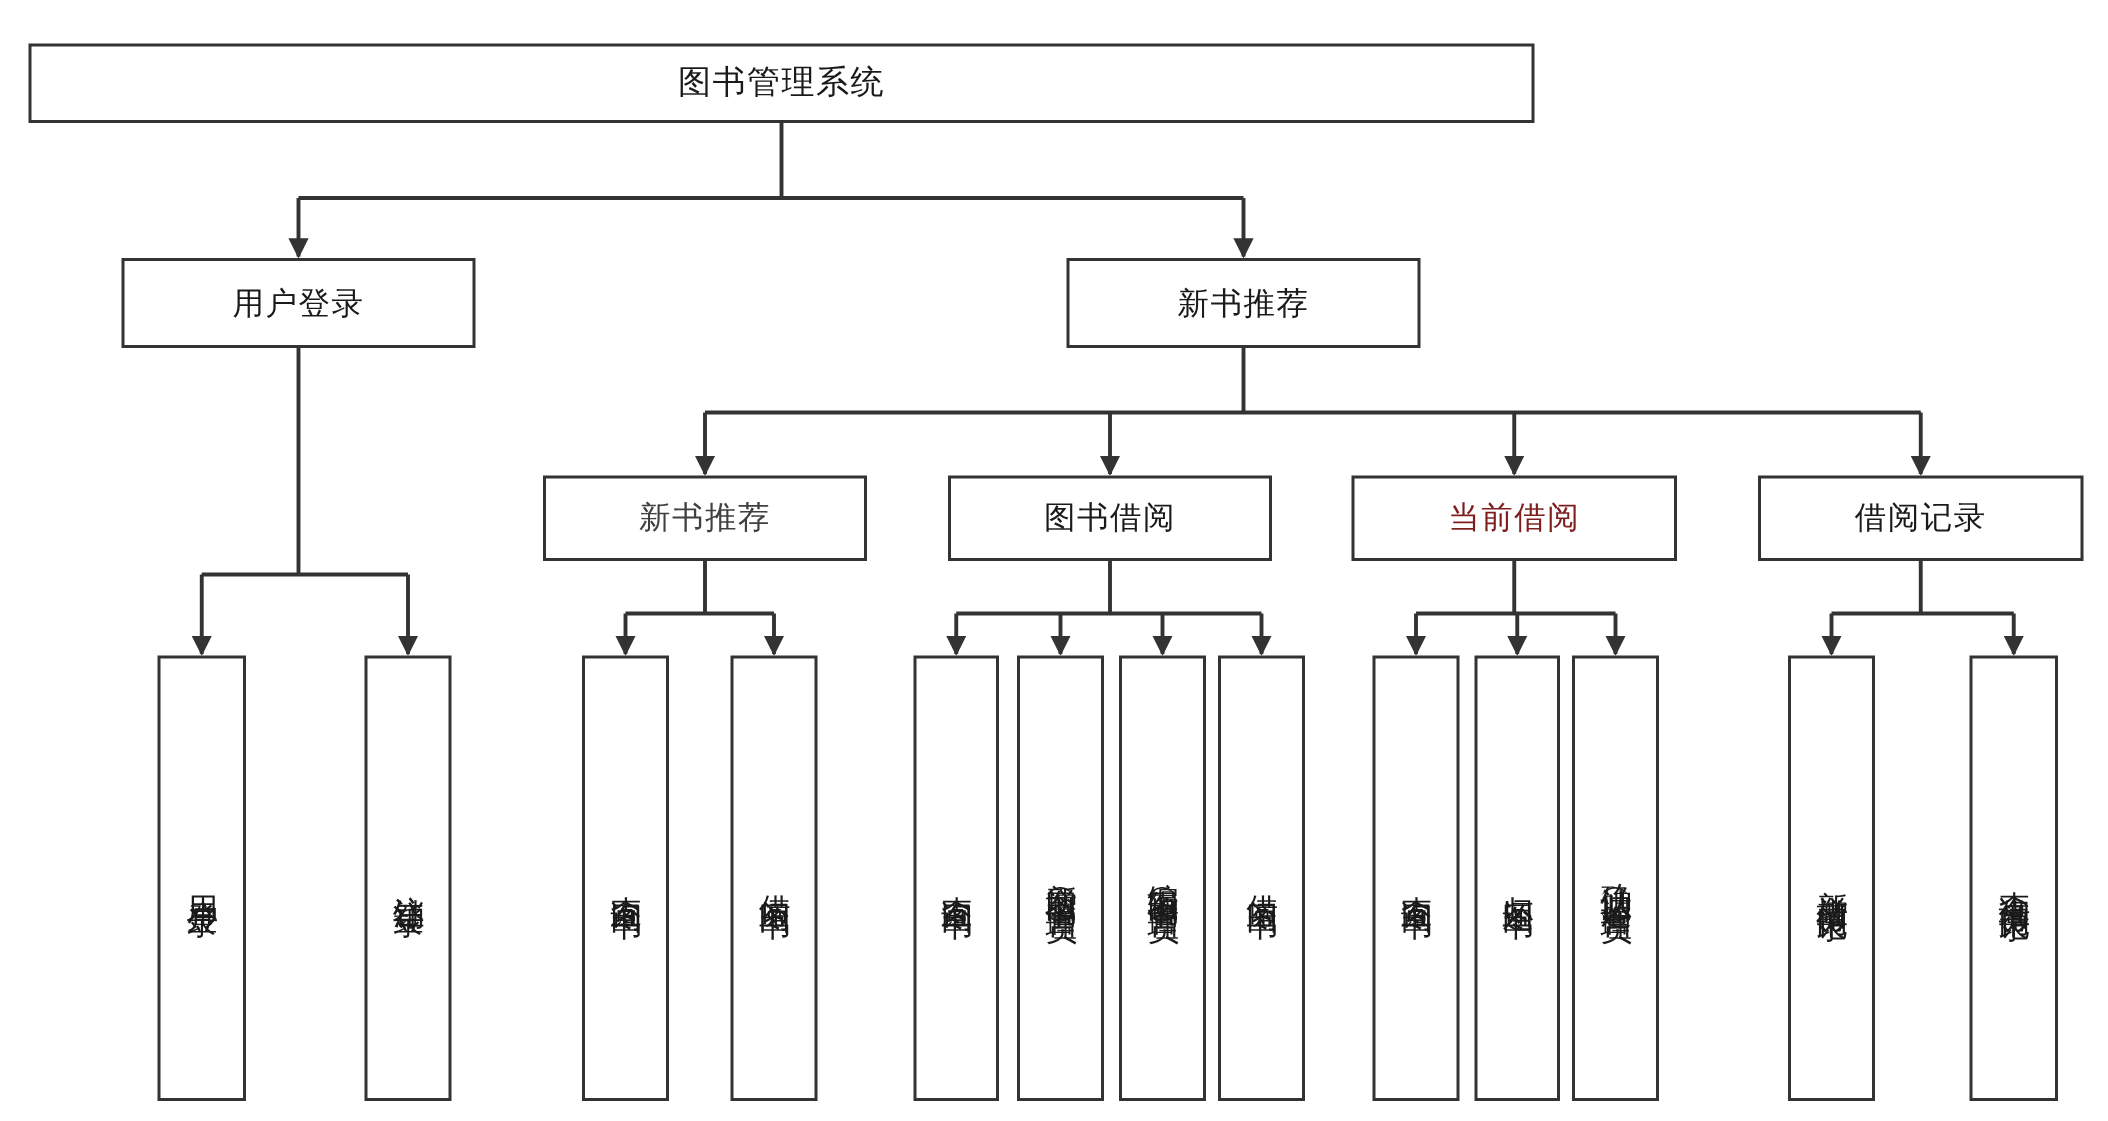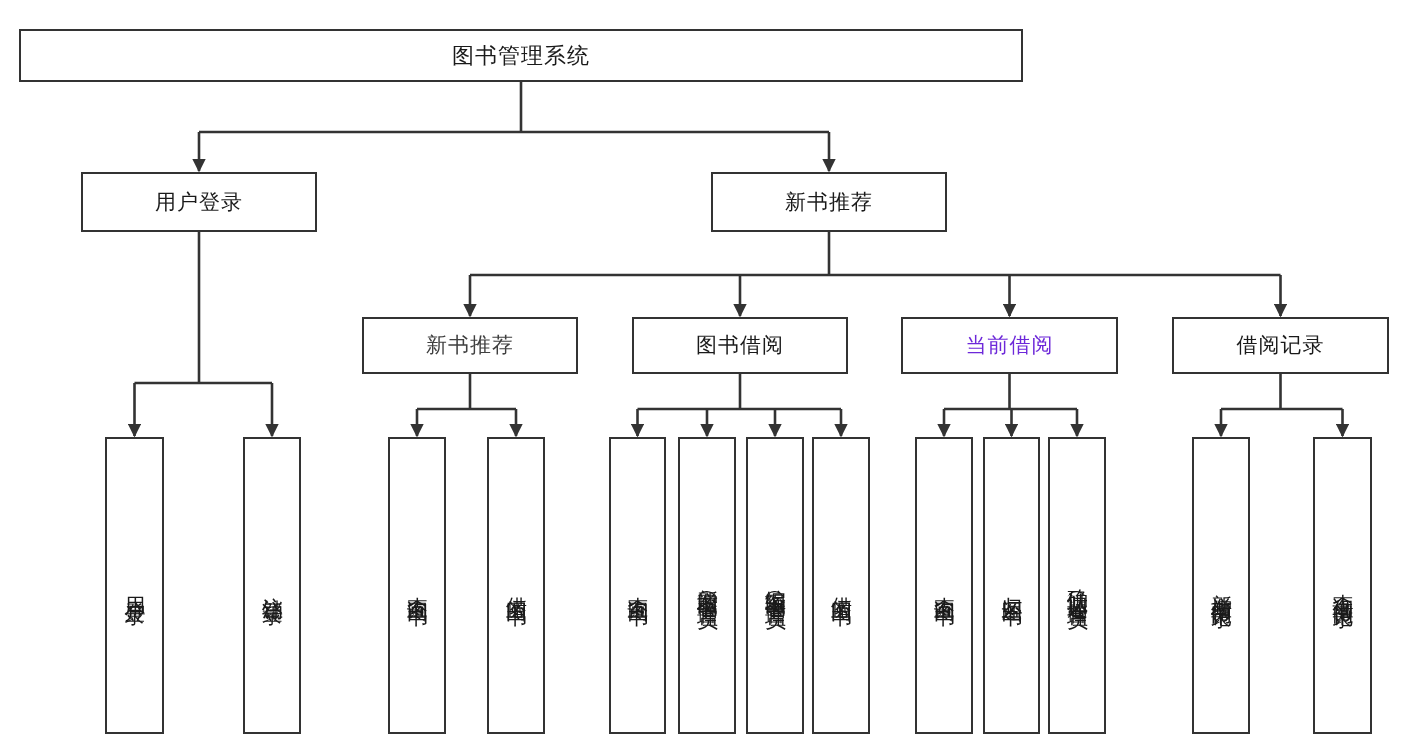--- a/index.html
+++ b/index.html
@@ -124,21 +124,21 @@
       <div class="node-box" style="left: 711px; top: 172px; width: 236px; height: 60px; border-color: rgb(51, 51, 51);">
         <span class="node-label" style="color: rgb(26, 26, 26);">新书推荐</span>
       </div>
       <div class="node-box" style="left: 362px; top: 317px; width: 216px; height: 57px; border-color: rgb(51, 51, 51);">
         <span class="node-label" style="color: #404040;">新书推荐</span>
       </div>
       <div class="node-box" style="left: 632px; top: 317px; width: 216px; height: 57px; border-color: rgb(51, 51, 51);">
         <span class="node-label" style="color: rgb(26, 26, 26);">图书借阅</span>
       </div>
       <div class="node-box" style="left: 901px; top: 317px; width: 217px; height: 57px; border-color: rgb(51, 51, 51);">
-        <span class="node-label" style="color: #6d28d9;">当前借阅</span>
+        <span class="node-label" style="color: #7f1d1d;">当前借阅</span>
       </div>
       <div class="node-box" style="left: 1172px; top: 317px; width: 217px; height: 57px; border-color: rgb(51, 51, 51); align-items: center;">
         <span class="node-label" style="color: rgb(26, 26, 26);">借阅记录</span>
       </div>
       <div class="node-box vertical" style="left: 105px; top: 437px; width: 59px; height: 297px; border-color: rgb(51, 51, 51);">
         <span class="node-label" style="color: rgb(26, 26, 26);">用户登录</span>
       </div>
       <div class="node-box vertical" style="left: 243px; top: 437px; width: 58px; height: 297px; border-color: rgb(51, 51, 51);">
         <span class="node-label" style="color: rgb(26, 26, 26);">注销登录</span>
       </div>

